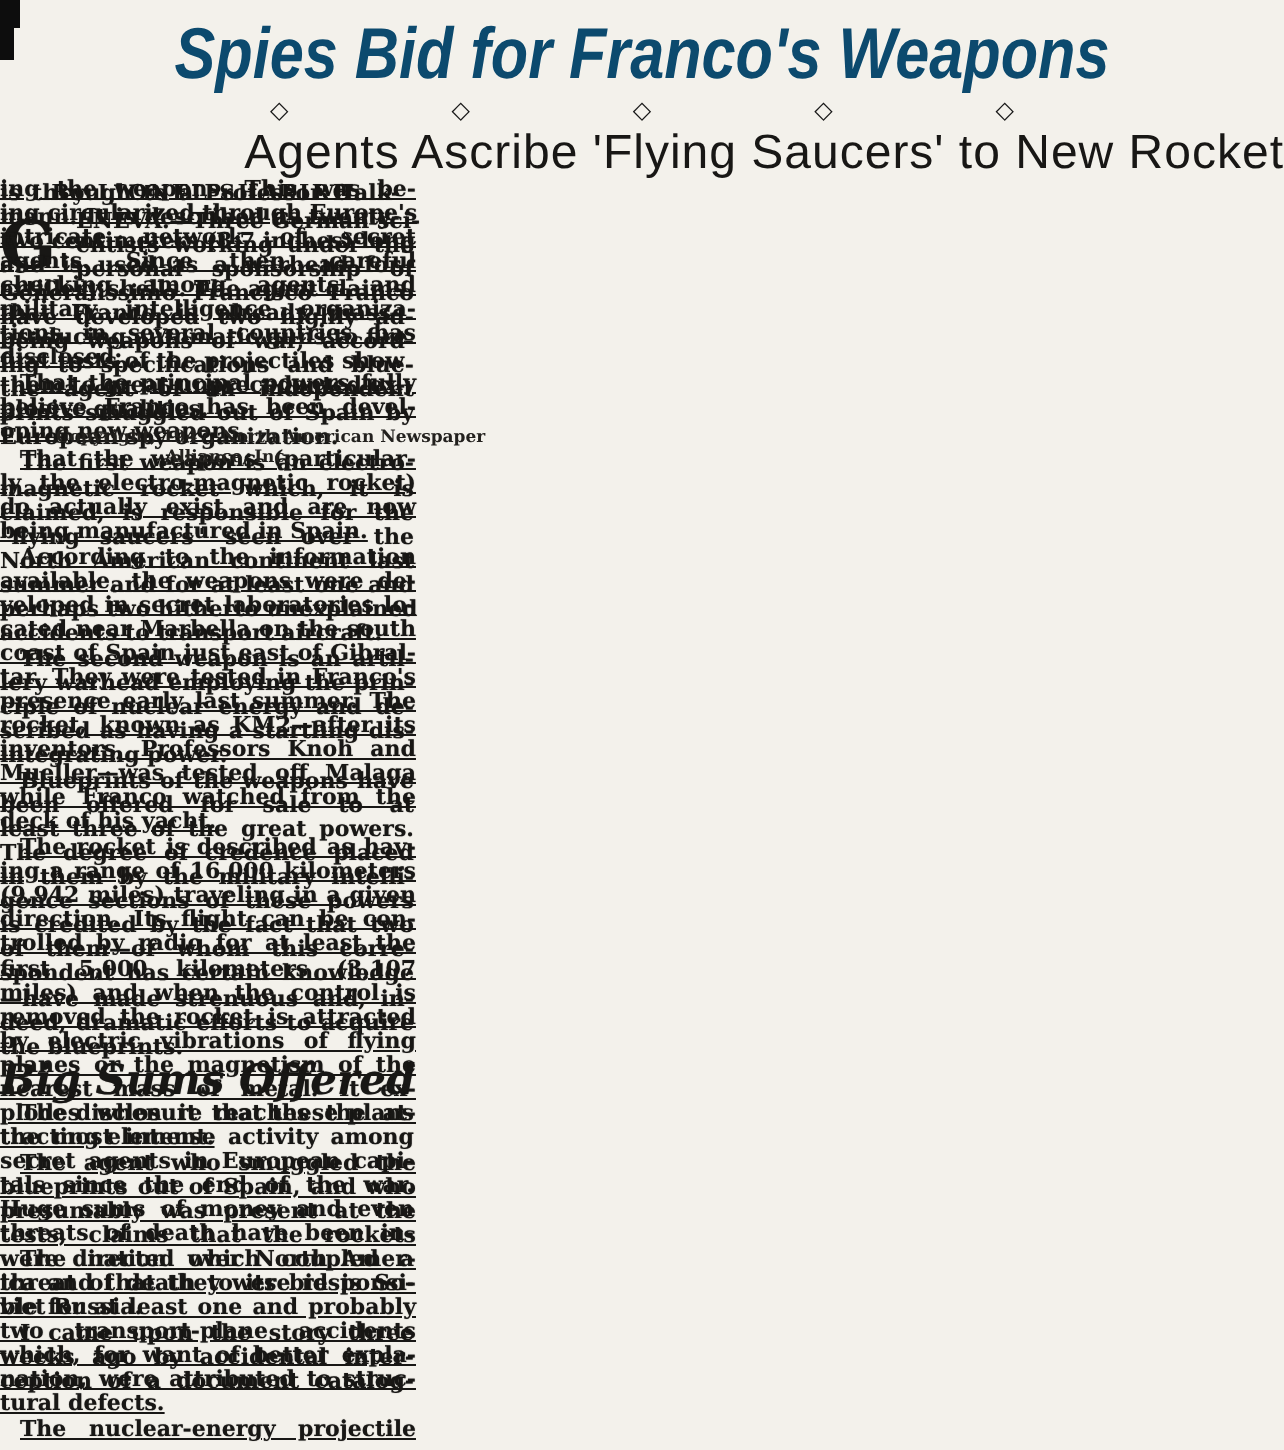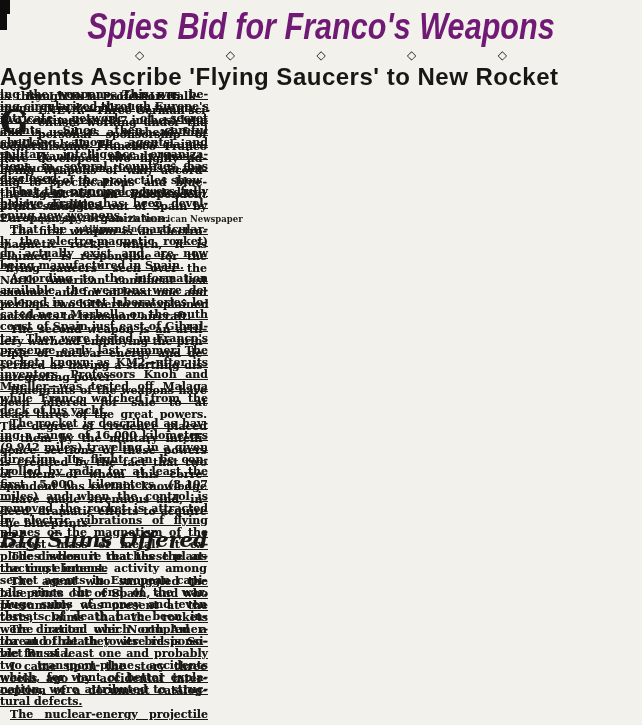--- a/index.html
+++ b/index.html
@@ -19,38 +19,38 @@
 
   
   .headline{
     margin:5px 0 0 0;
     text-align:center;
     font-family:"Liberation Sans", sans-serif;
     font-style:italic;
     font-weight:700;
     font-size:36px;
     line-height:44px;
-    color:#701a75;
+    color:#0c4a6e;
     white-space:nowrap;
   }
   .headline span{display:inline-block;transform:scaleX(.85);}
   .ornaments{
     width:372px;margin:0 auto;
     display:flex;justify-content:space-between;
     height:13px;line-height:13px;
   }
   .ornaments span{
     font-size:12px;color:#161616;
     font-family:"DejaVu Sans", sans-serif;
   }
   .subheadline{
     margin:1px 0 0 0;
-    text-align:left;
+    text-align:right;
     font-family:"Liberation Sans", sans-serif;
-    font-weight:700;
+    font-weight:400;
     font-size:24px;
     line-height:27px;
     color:#181715;
     white-space:nowrap;
     letter-spacing:.5px;
   }
 
   
   .columns{position:absolute;left:0;top:92;width:642px;}
   .col{position:absolute;top:0;}

